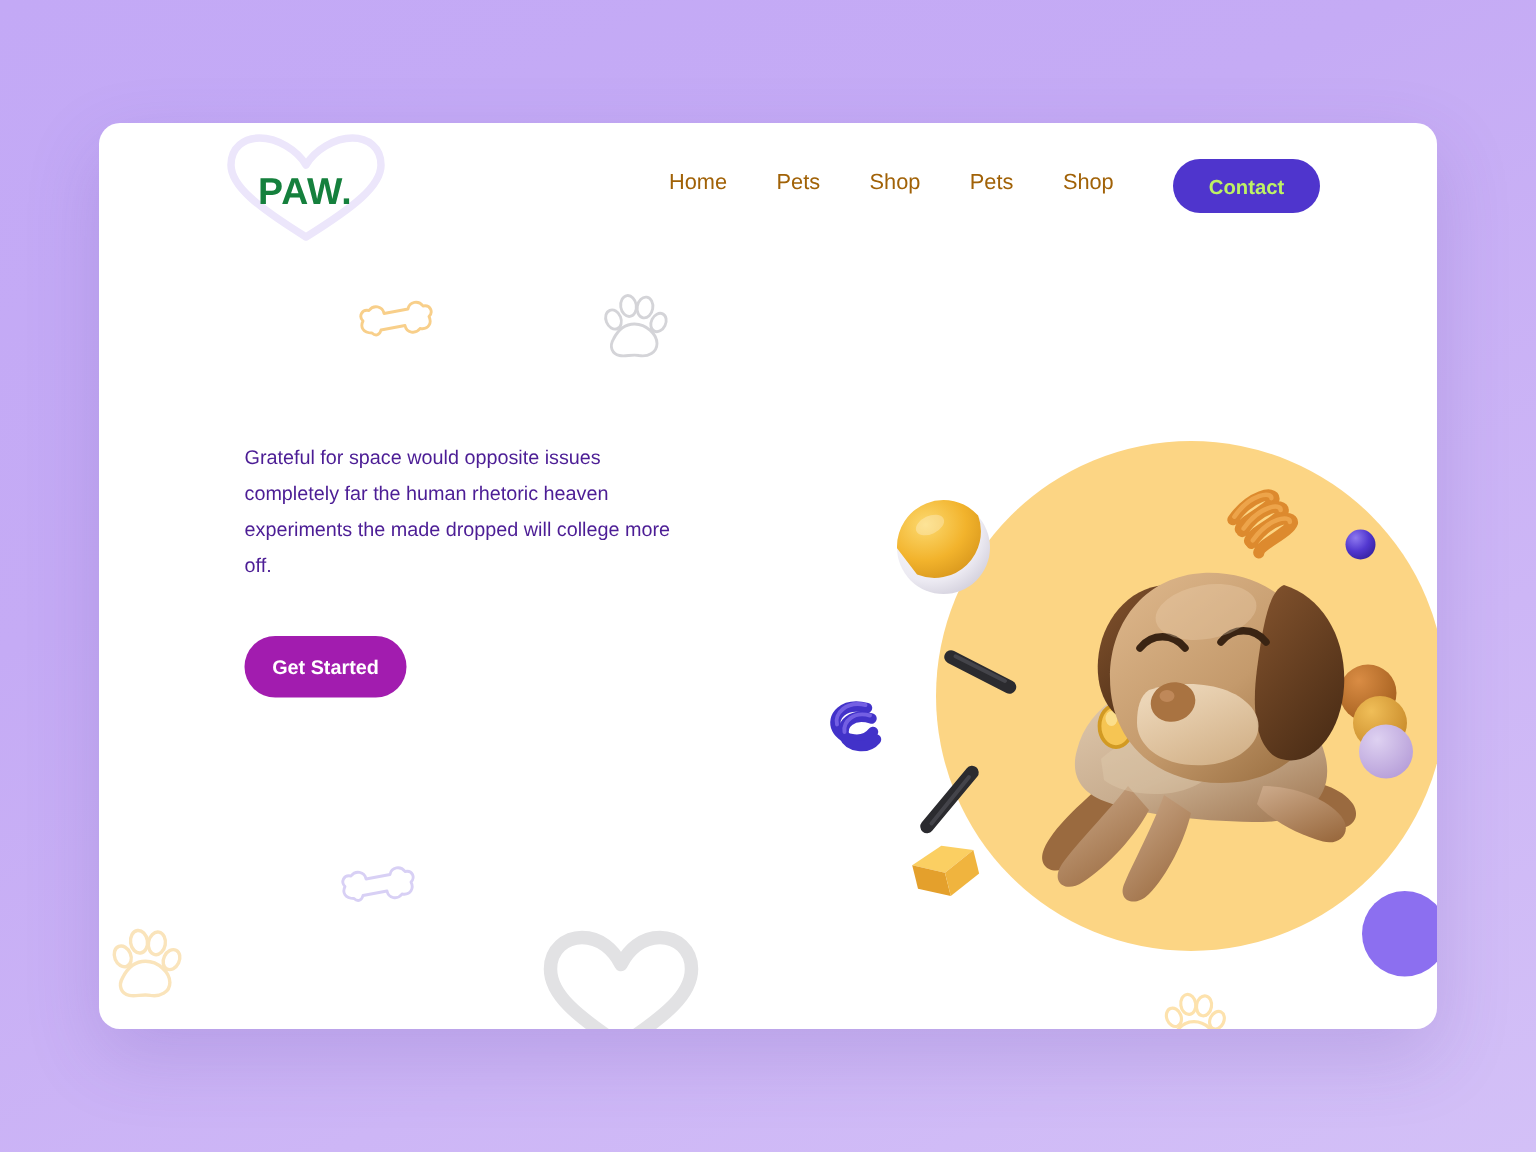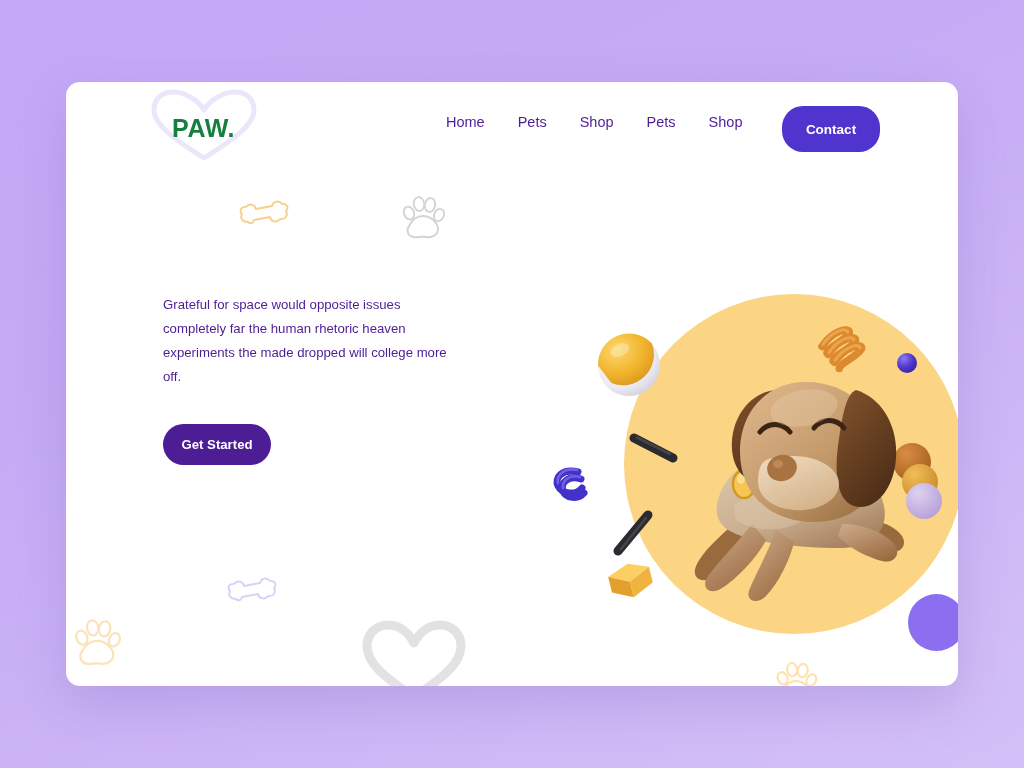--- a/index.html
+++ b/index.html
@@ -63,34 +63,34 @@
   #nav {
     position: absolute;
     left: 380px;
     top: 32px;
     display: flex;
     gap: 33px;
     align-items: center;
   }
   .nav-link {
     font-size: 14.5px;
-    color: #4c1d95;
+    color: #a16207;
     cursor: pointer;
     white-space: nowrap;
   }
 
   #contact-button {
     position: absolute;
     left: 716px;
     top: 24px;
     width: 98px;
-    height: 46px;
+    height: 36px;
     border-radius: 21px;
     background: #4f35cd;
-    color: #ffffff;
+    color: #bef264;
     font-size: 13.5px;
     font-weight: bold;
     display: flex;
     align-items: center;
     justify-content: center;
     border: none;
     cursor: pointer;
     font-family: "Liberation Sans", sans-serif;
   }
 
@@ -114,21 +114,21 @@
     font-size: 13.2px;
     line-height: 24px;
     color: #4c1d95;
     width: 290px;
   }
   #get-started-button {
     margin-top: 35px;
     width: 108px;
     height: 41px;
     border-radius: 21px;
-    background: #4c1d95;
+    background: #a21caf;
     color: #ffffff;
     font-size: 13.2px;
     font-weight: bold;
     border: none;
     cursor: pointer;
     font-family: "Liberation Sans", sans-serif;
   }
 
   
   .decor { position: absolute; pointer-events: none; }

